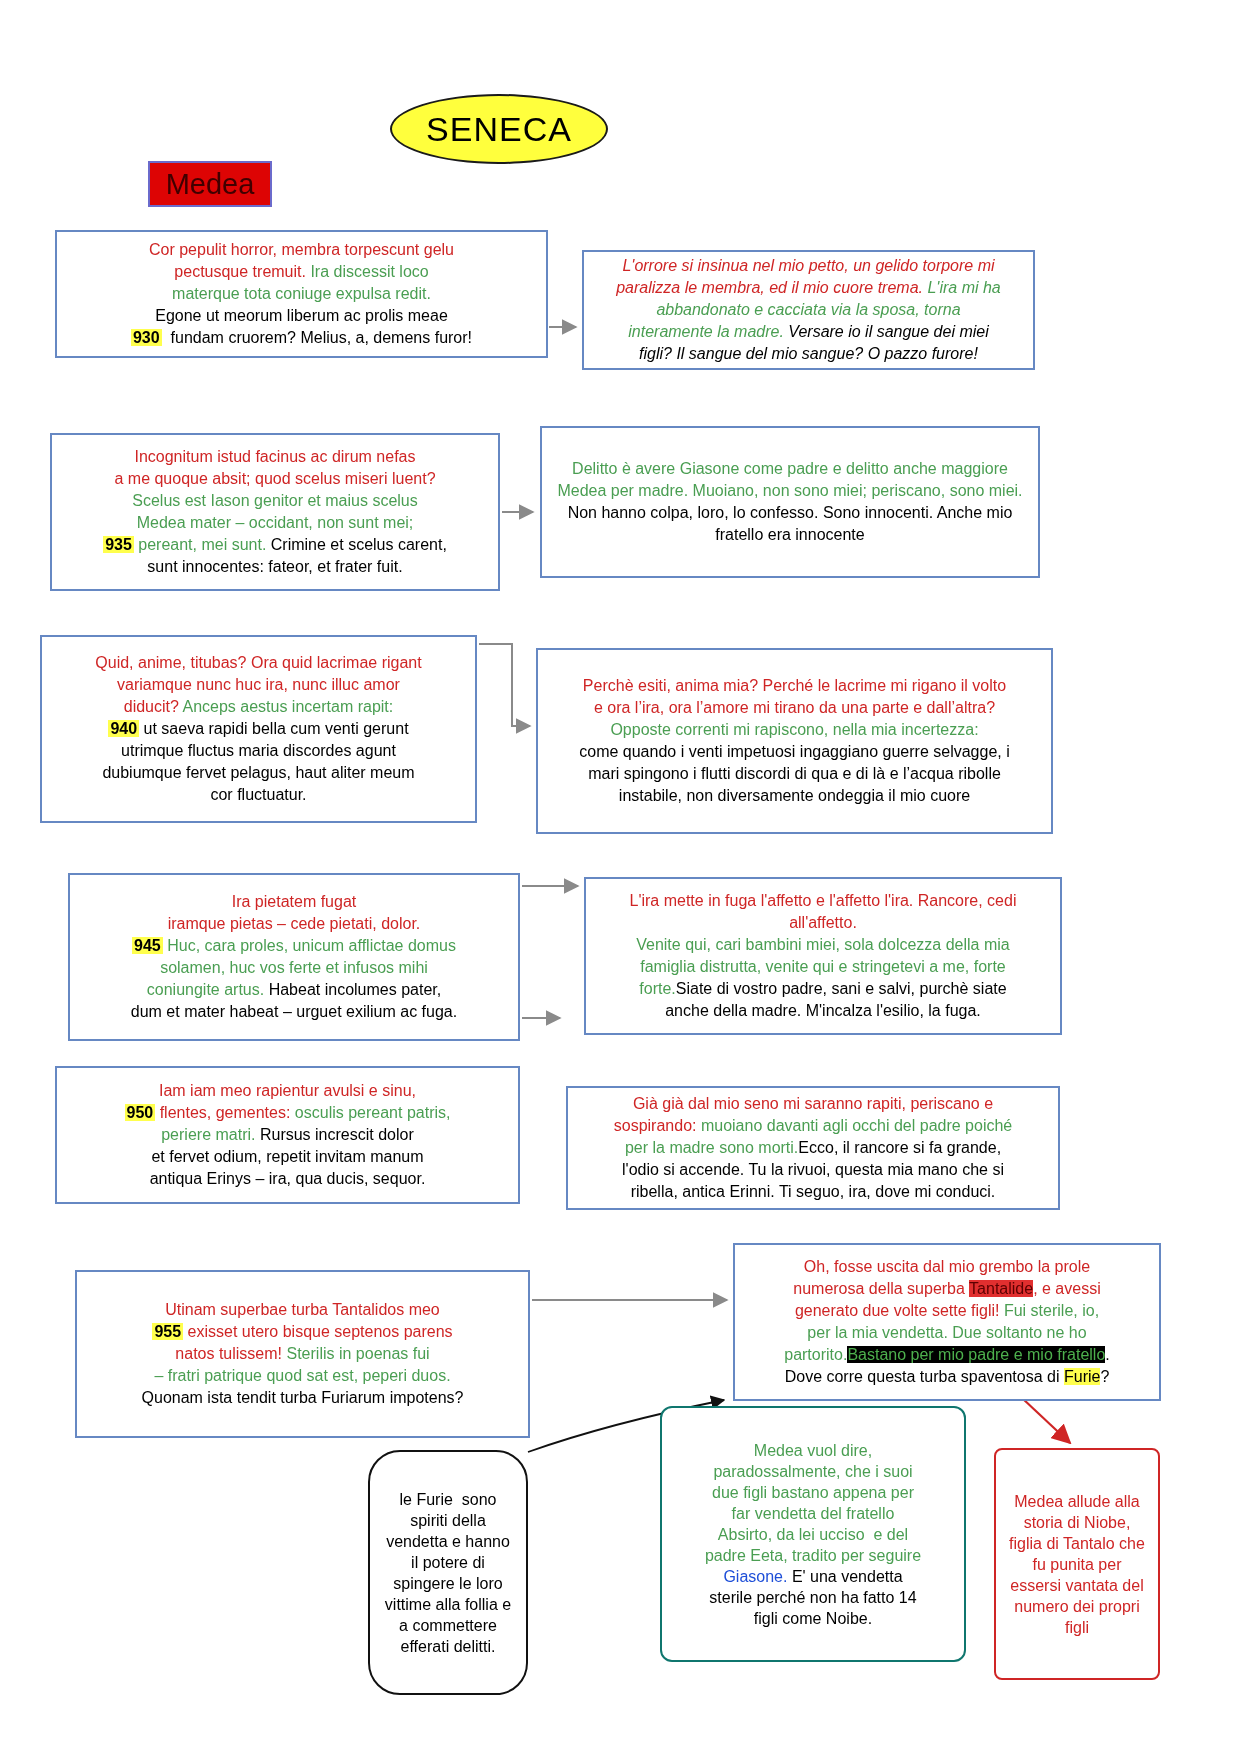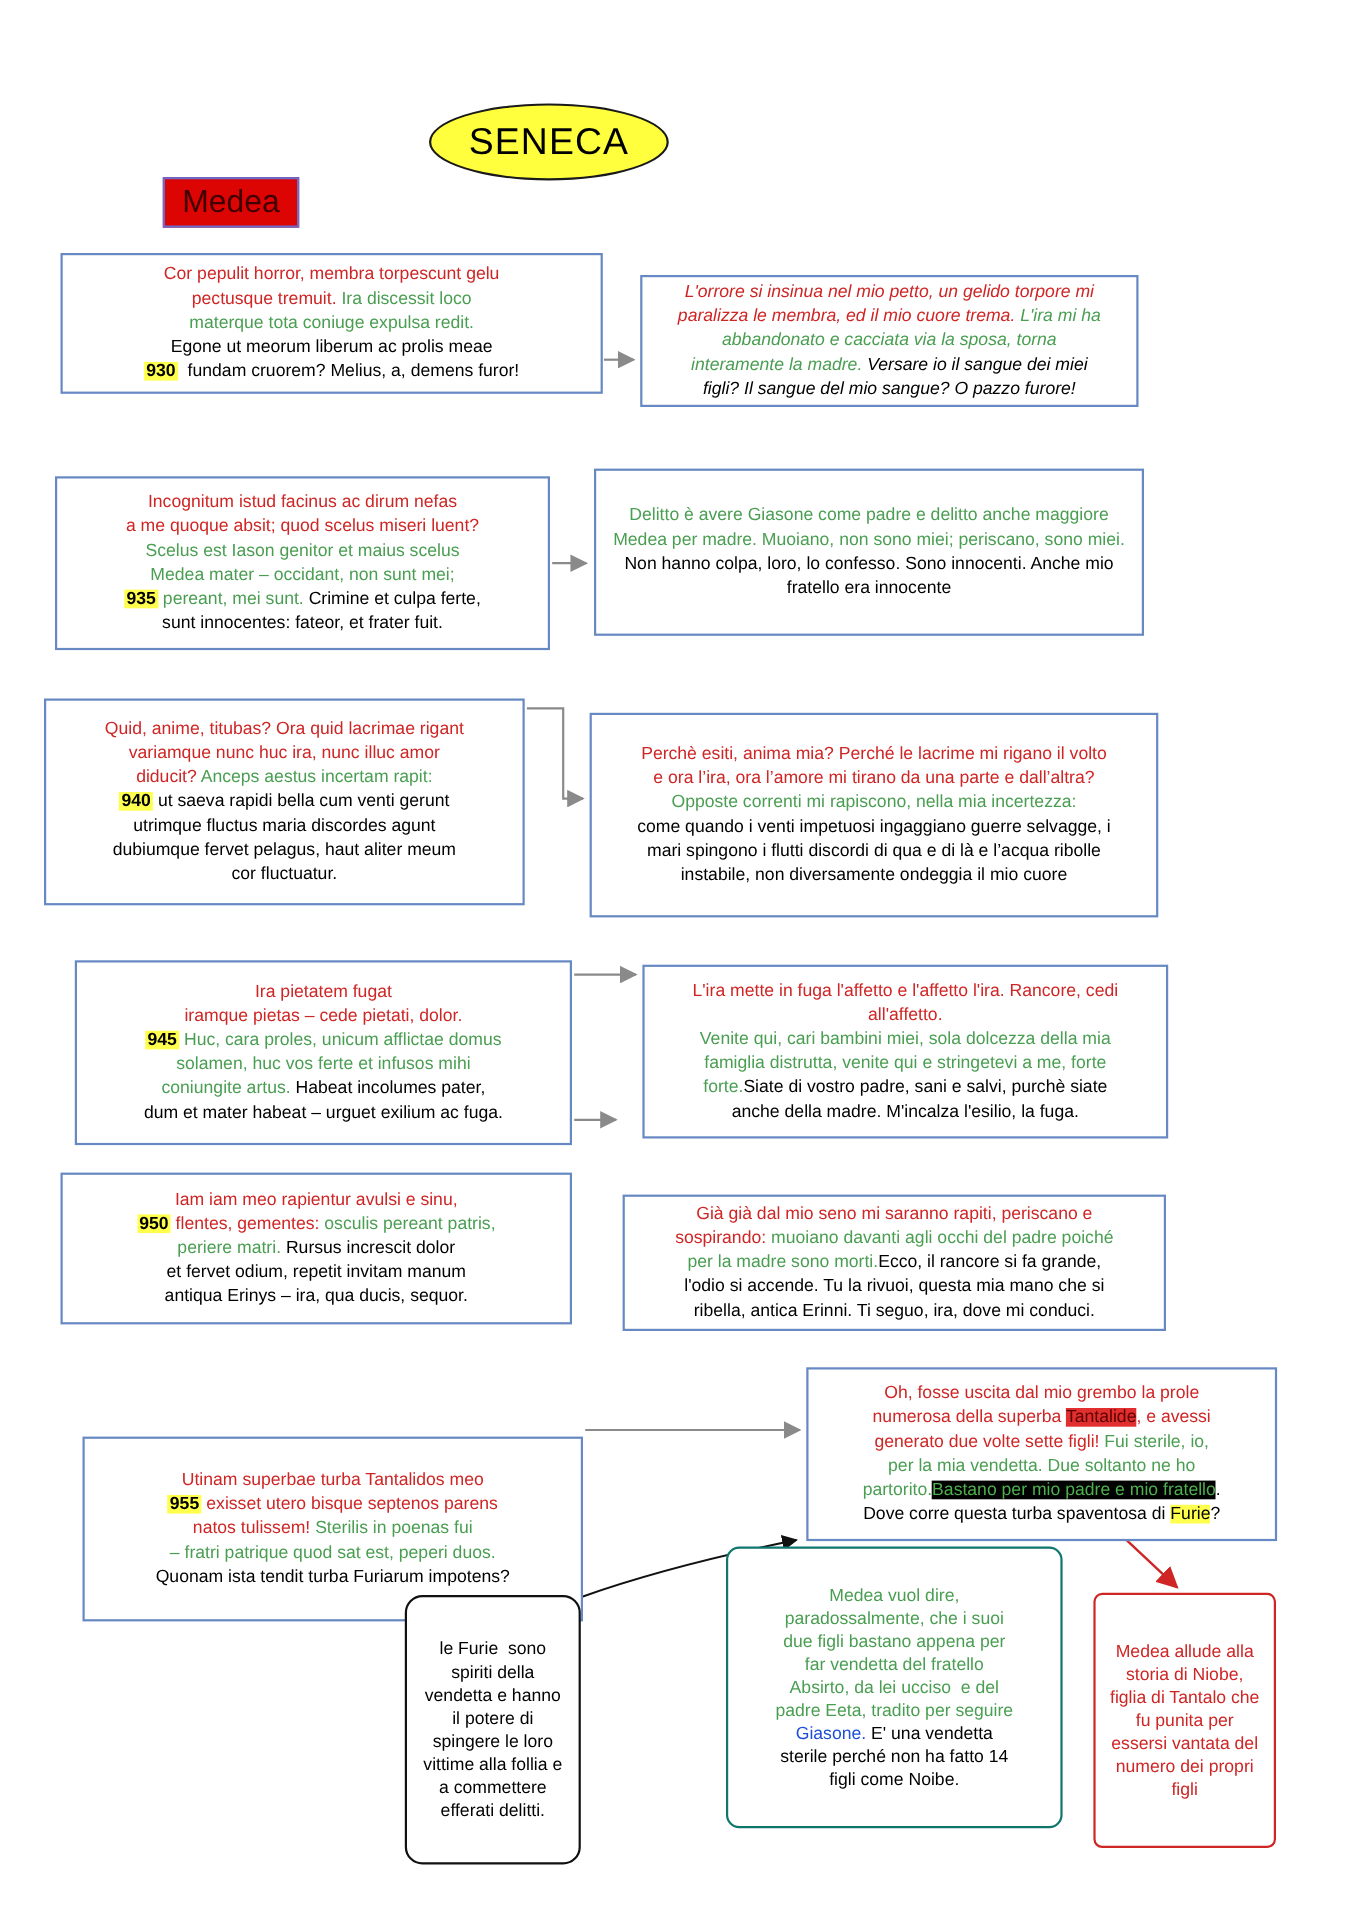--- a/index.html
+++ b/index.html
@@ -24,23 +24,23 @@
   #b0{left:55px;top:230px;width:493px;height:128px;}
   #b1{left:582px;top:250px;width:453px;height:120px;font-style:italic;}
   #b2{left:50px;top:433px;width:450px;height:158px;}
   #b3{left:540px;top:426px;width:500px;height:152px;}
   #b4{left:40px;top:635px;width:437px;height:188px;}
   #b5{left:536px;top:648px;width:517px;height:186px;}
   #b6{left:68px;top:873px;width:452px;height:168px;}
   #b7{left:584px;top:854px;width:478px;height:158px;margin-top:23px;}
   #b8{left:55px;top:1066px;width:465px;height:138px;}
   #b9{left:566px;top:1086px;width:494px;height:124px;}
-  #b10{left:75px;top:1270px;width:455px;height:168px;margin-top:36px;}
+  #b10{left:75px;top:1270px;width:455px;height:168px;}
   #b11{left:733px;top:1243px;width:428px;height:158px;}
-  #c0{left:368px;top:1450px;width:160px;height:245px;border:2.5px solid #111;border-radius:16px;}
+  #c0{left:368px;top:1450px;width:160px;height:245px;border:2.5px solid #111;border-radius:32px;}
   #c1{left:660px;top:1406px;width:306px;height:256px;border:2px solid #0f766e;border-radius:12px;}
   #c2{left:994px;top:1448px;width:166px;height:232px;border:2px solid #cf2525;border-radius:8px;}
   
   .seg-red{color:#cf2525;}
   .seg-green{color:#4a9e52;}
   .seg-green2{color:#1d4ed8;}
   .seg-black{color:#000;}
   .seg-num{background:#ffff4d;color:#000;font-weight:700;padding:0 2px;}
   .seg-hlred{background:#e12f2f;color:#5c0000;}
   .seg-hlblack{background:#000;color:#4db04d;}
@@ -93,21 +93,21 @@
 paralizza le membra, ed il mio cuore trema. </span><span class="seg-green">L'ira mi ha
 abbandonato e cacciata via la sposa, torna
 interamente la madre. </span><span class="seg-black">Versare io il sangue dei miei
 figli? Il sangue del mio sangue? O pazzo furore!</span></span>
     </div>
   <div class="tbox" id="b2">
       <span><span class="seg-red">Incognitum istud facinus ac dirum nefas
 a me quoque absit; quod scelus miseri luent?
 </span><span class="seg-green">Scelus est Iason genitor et maius scelus
 Medea mater – occidant, non sunt mei;
-</span><span class="seg-num">935</span><span class="seg-green"> pereant, mei sunt. </span><span class="seg-black">Crimine et culpa ferte,
+</span><span class="seg-num">935</span><span class="seg-green"> pereant, mei sunt. </span><span class="seg-black">Crimine et scelus carent,
 sunt innocentes: fateor, et frater fuit.</span></span>
     </div>
   <div class="tbox" id="b3">
       <span><span class="seg-green">Delitto è avere Giasone come padre e delitto anche maggiore
 Medea per madre. Muoiano, non sono miei; periscano, sono miei.
 </span><span class="seg-black">Non hanno colpa, loro, lo confesso. Sono innocenti. Anche mio
 fratello era innocente</span></span>
     </div>
   <div class="tbox" id="b4">
       <span><span class="seg-red">Quid, anime, titubas? Ora quid lacrimae rigant

